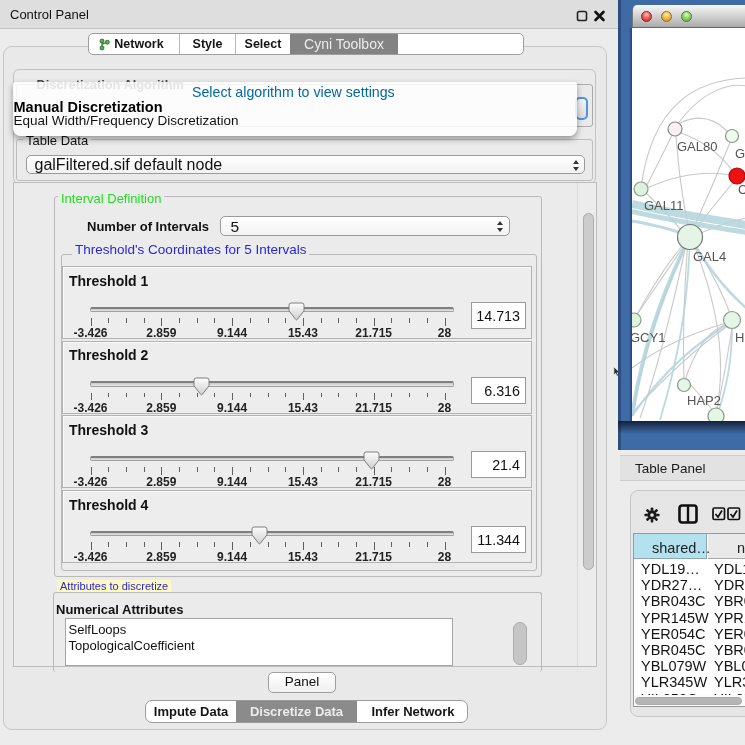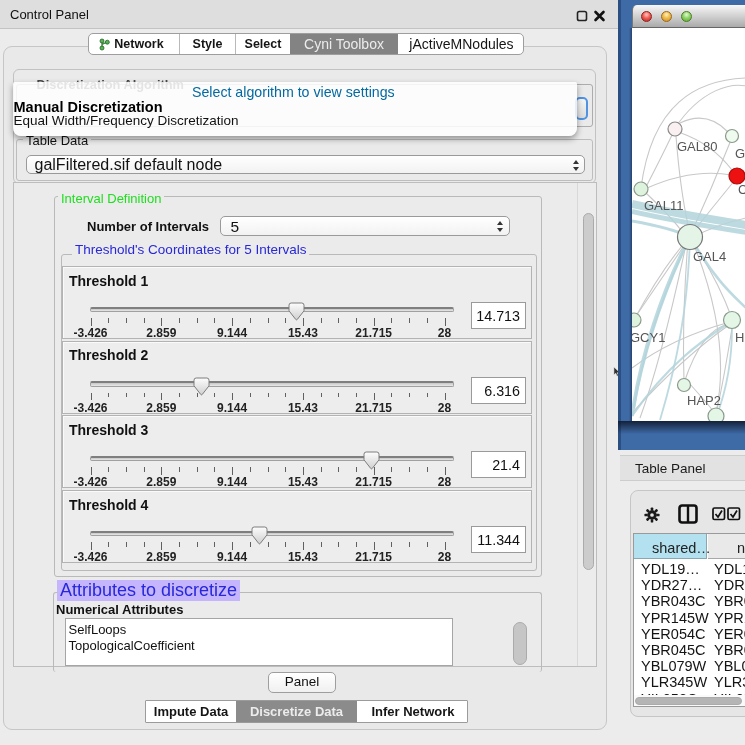--- a/index.html
+++ b/index.html
@@ -46,21 +46,21 @@
 .vbox { position:absolute; left:408px; top:35px; width:55px; height:27px; background:#fff;
   border:1px solid #9a9a9a; font-size:14.3px; color:#111; text-align:right; padding:5px 5px 0 0; }
 
 #nlist { position:absolute; left:65px; top:618px; width:388px; height:48px; background:#fff;
   border:1px solid #a5a5a5; overflow:hidden; font-size:13px; color:#111; }
 #nlist div { padding:0 0 0 2.5px; height:16px; }
 
 .btn { position:absolute; background:linear-gradient(#ffffff,#f0f0f0); border:1px solid #9e9e9e;
   border-radius:5px; font-size:13.5px; color:#111; text-align:center; }
 #bottomtabs { position:absolute; left:145px; top:700px; width:323px; height:23px; background:#fff;
-  border:1px solid #9b9b9b; border-radius:1px; font-size:13px; font-weight:600; color:#151515; overflow:hidden; }
+  border:1px solid #9b9b9b; border-radius:7px; font-size:13px; font-weight:600; color:#151515; overflow:hidden; }
 #bottomtabs .seg { position:absolute; top:0; height:100%; display:flex; align-items:center; justify-content:center; }
 
 .sbthumb { position:absolute; background:#cccccc; border:1px solid #ababab; border-radius:6px; }
 
 #popup { position:absolute; left:13px; top:81.5px; width:564px; height:54.5px;
   background:rgba(255,255,255,0.85); border-radius:2px 2px 8px 8px;
   box-shadow:0 3px 6px rgba(0,0,0,0.38); }
 
 #bluewin { position:absolute; left:618px; top:0; width:127px; height:450px; background:#3e6aa6; }
 #mactitle { position:absolute; left:632px; top:5px; width:113px; height:23px;
@@ -99,21 +99,20 @@
      <path d="M3,3 L3,10 M3,6.5 L8,4" stroke="#2c7a2c" stroke-width="1.2" fill="none"></path>
      <circle cx="3" cy="3" r="2" fill="#59b259" stroke="#1d641d" stroke-width="0.8"></circle>
      <circle cx="3" cy="10" r="2" fill="#59b259" stroke="#1d641d" stroke-width="0.8"></circle>
      <circle cx="8.3" cy="4.2" r="2" fill="#59b259" stroke="#1d641d" stroke-width="0.8"></circle>
       </svg>Network</div>
   <div class="div" style="left:90px"></div>
   <div class="seg" style="left:91px;width:55px;">Style</div>
   <div class="div" style="left:146px"></div>
   <div class="seg" style="left:147px;width:54px;">Select</div>
   <div class="seg" style="left:201px;width:108px;background:#838383;color:#ececec;font-weight:400;font-size:14px;">Cyni Toolbox</div>
-  <div class="seg" style="left:309px;width:127px;font-size:14px;font-weight:400;">jActiveMNodules</div>
 </div>
 
 <div id="panelA"></div>
 
 <div class="gframe" style="left:16px;top:83.5px;width:576.5px;height:43px;border-color:rgba(120,120,120,0.55)"></div>
 
 <div class="abs" style="left:574.5px;top:96.5px;width:13px;height:23px;border:2.6px solid #4f93e2;border-radius:5px;background:linear-gradient(#f5f5f5,#dcdcdc)"></div>
 
 
 <div class="gframe" style="left:16px;top:139px;width:576.5px;height:42px"></div>
@@ -329,21 +328,21 @@
       <span class="tl" style="left:231.1px">9.144</span>
       <span class="tl" style="left:301.9px">15.43</span>
       <span class="tl" style="left:372.7px">21.715</span>
       <span class="tl" style="left:443.5px">28</span>
     </div>
  <div class="vbox">11.344</div>
 </div>
 
 
 <div class="gframe" style="left:53px;top:592px;width:489px;height:80px;border-color:#b9b9b9;border-bottom:none"></div>
-<div class="gtitle" style="left:57px;top:580px;color:#2828d8;background:#c4b5fd;font-size:18px">Attributes to discretize</div>
+<div class="gtitle" style="left:57px;top:580px;color:#2828d8;background:#fef9c3;font-size:11px">Attributes to discretize</div>
 <div class="abs" style="left:56px;top:601.5px;font-size:13px;font-weight:700;color:#111">Numerical Attributes</div>
 <div id="nlist">
   <div style="margin-top:3px">SelfLoops</div>
   <div>TopologicalCoefficient</div>
 </div>
 <div class="sbthumb" style="left:513px;top:622px;width:14px;height:43px;background:#c6c6c6;border-radius:7px"></div>
 
 <div class="btn" style="left:268px;top:671.5px;width:68px;height:21px;padding-top:1px">Panel</div>
 
 <div id="bottomtabs">

